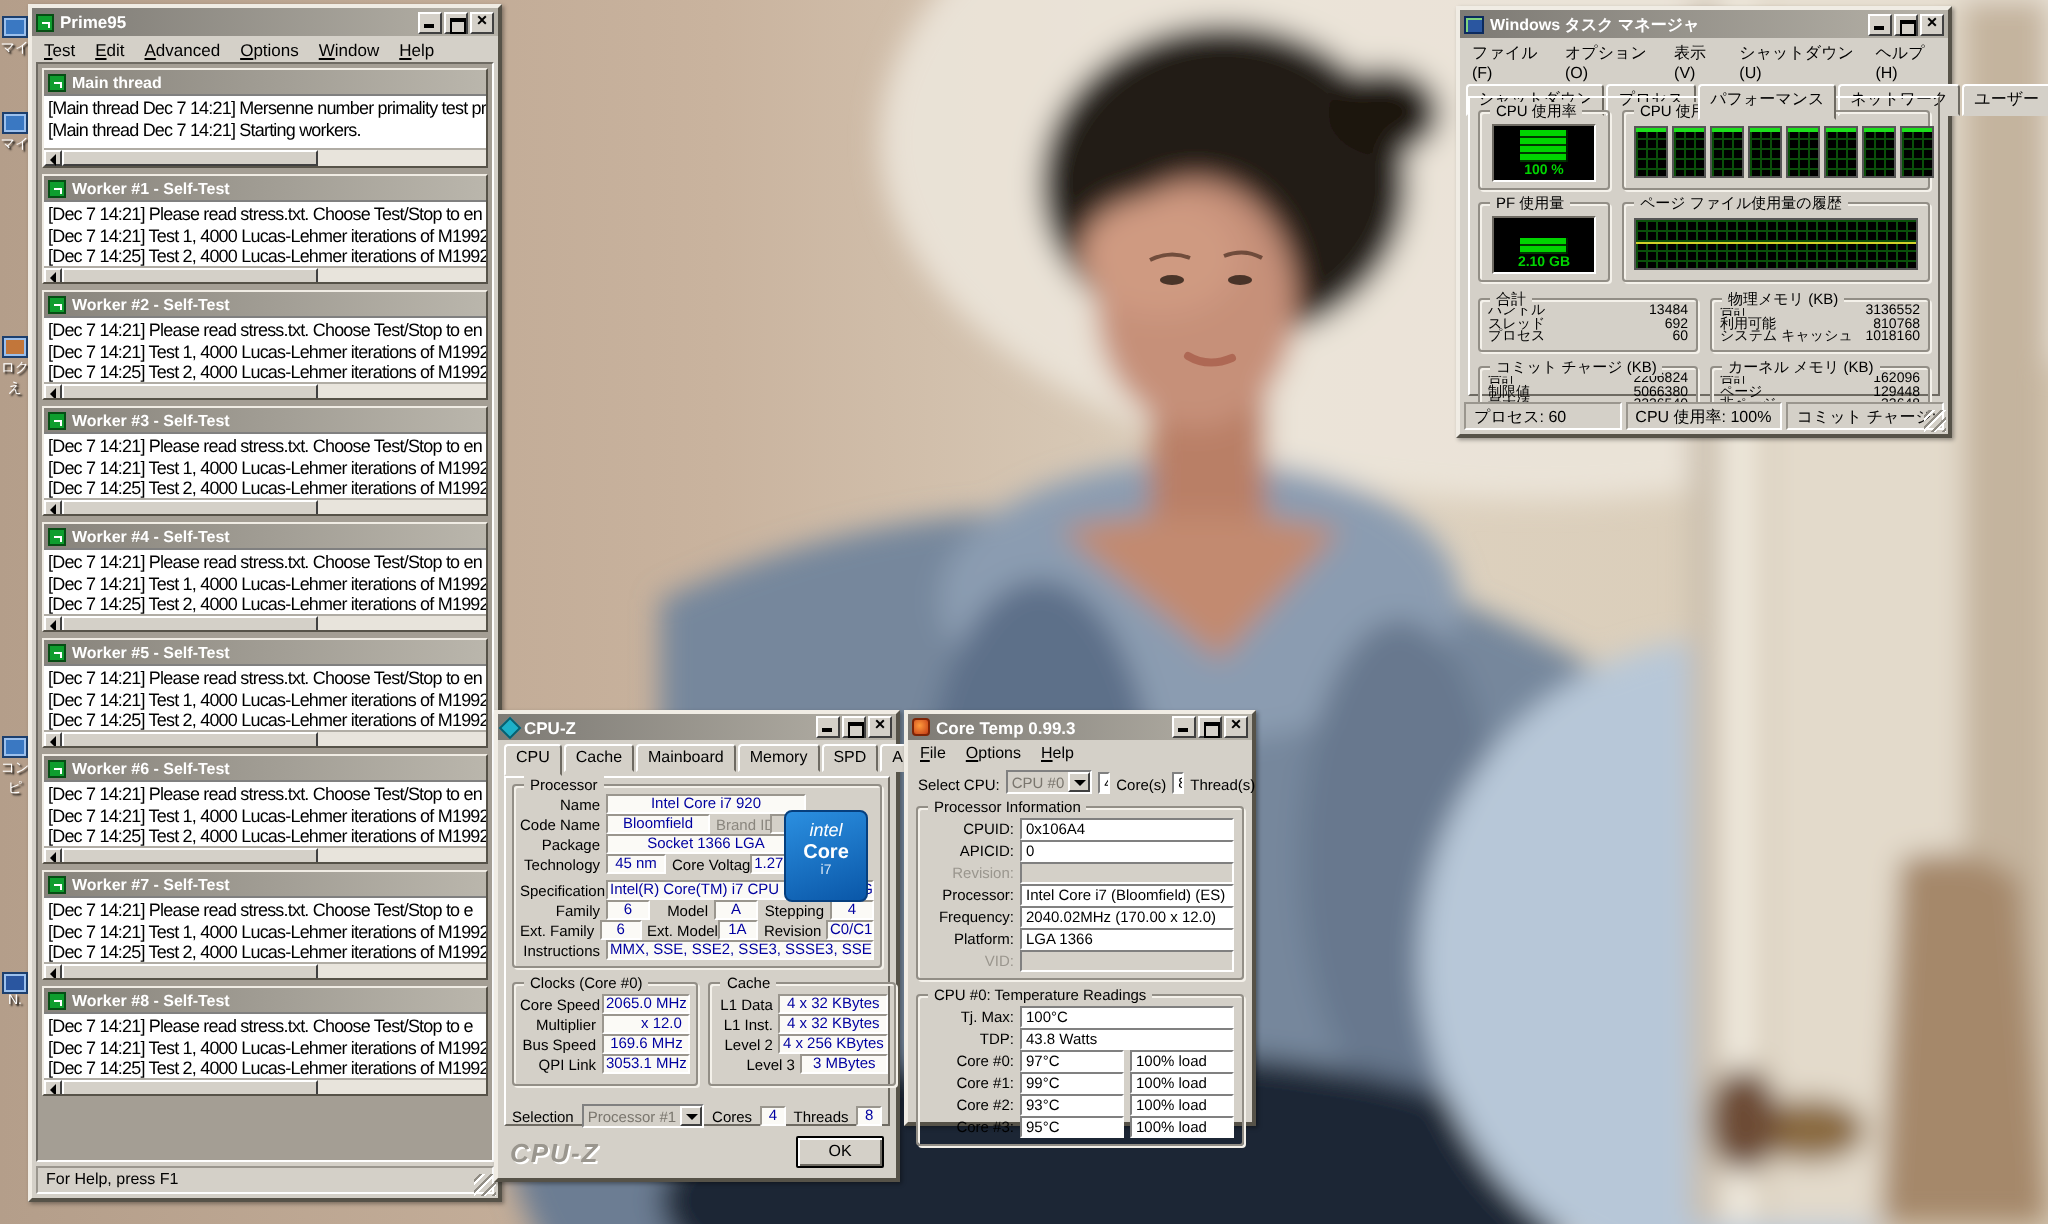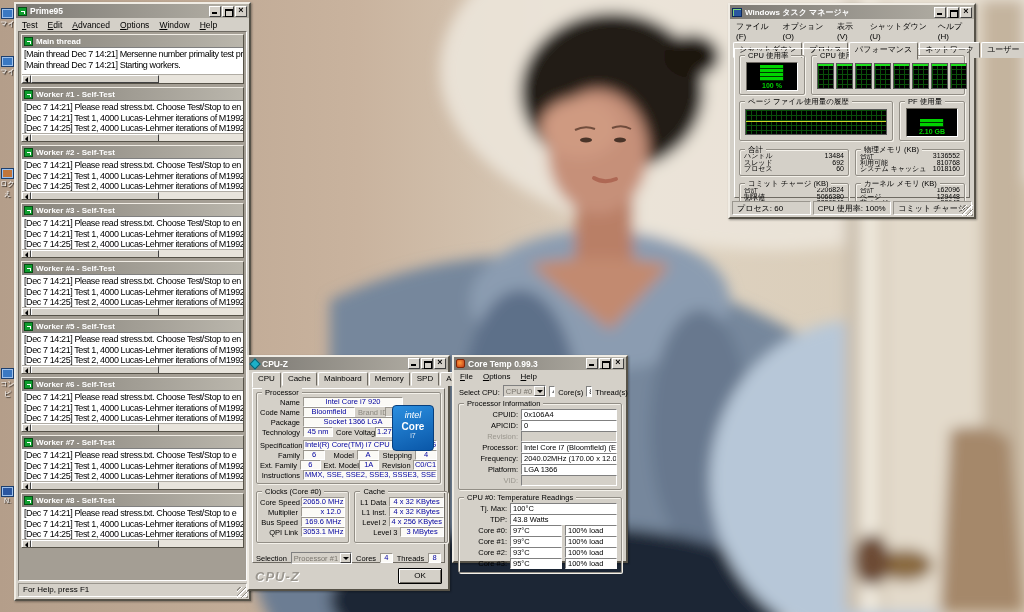--- a/index.html
+++ b/index.html
@@ -428,31 +428,31 @@
               <span class="mg"></span>
             <span class="mg"></span>
               <span class="mg"></span>
               <span class="mg"></span>
               <span class="mg"></span>
           </div>
         </div>
       </div>
 
       <div style="display:flex;gap:6px;height:40px;margin-top:6px;">
-        <div class="gb" style="flex:1;">
-          <span class="gt">ページ ファイル使用量の履歴</span>
-          <div class="bigg" style="position:absolute;left:5px;right:5px;top:7px;">
-            <span class="yline"></span>
-          </div>
-        </div>
         <div class="gb" style="width:66px;">
           <span class="gt">PF 使用量</span>
           <div class="led" style="position:absolute;left:6px;right:6px;top:6px;bottom:3px;">
             <div class="ledbar" style="height:8px;"></div>
             <div class="ledtxt">2.10 GB</div>
+          </div>
+        </div>
+        <div class="gb" style="flex:1;">
+          <span class="gt">ページ ファイル使用量の履歴</span>
+          <div class="bigg" style="position:absolute;left:5px;right:5px;top:7px;">
+            <span class="yline"></span>
           </div>
         </div>
       </div>
 
       <div style="display:flex;gap:6px;margin-top:8px;">
         <div class="gb" style="flex:1;height:27px;padding-top:3px;">
           <span class="gt">合計</span>
           <div>
 
           <div class="trow">
@@ -691,21 +691,21 @@
       <span class="combo" style="width:52px;">
         <span class="cv">CPU #0</span>
         <span class="dbtn"></span>
       </span>
       <span class="ctf" style="width:14px;text-align:center;">4</span>
       <span class="ctl">Core(s)</span>
       <span class="ctf" style="width:14px;text-align:center;">8</span>
       <span class="ctl">Thread(s)</span>
     </div>
 
-    <div class="gb" style="margin:6px 4px 0 4px;padding:5px 4px 3px 15px;">
+    <div class="gb" style="margin:6px 4px 0 4px;padding:5px 4px 3px 4px;">
       <span class="gt">Processor Information</span>
       <div class="ctrow">
           <span class="ctl" style="width:44px;">CPUID:</span>
           <span class="ctf" style="flex:1;">0x106A4</span>
         </div>
       <div class="ctrow">
           <span class="ctl" style="width:44px;">APICID:</span>
           <span class="ctf" style="flex:1;">0</span>
         </div>
       <div class="ctrow">

